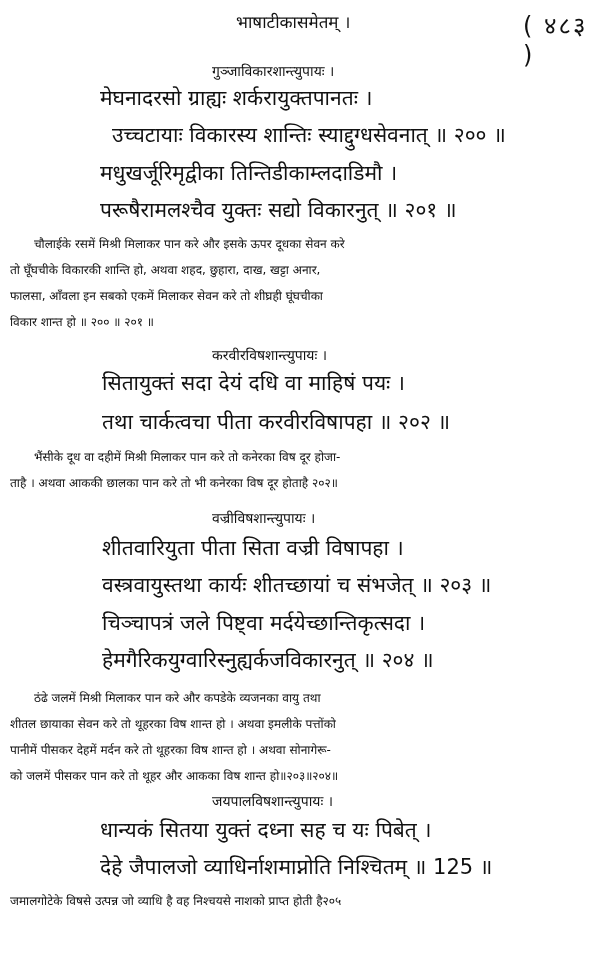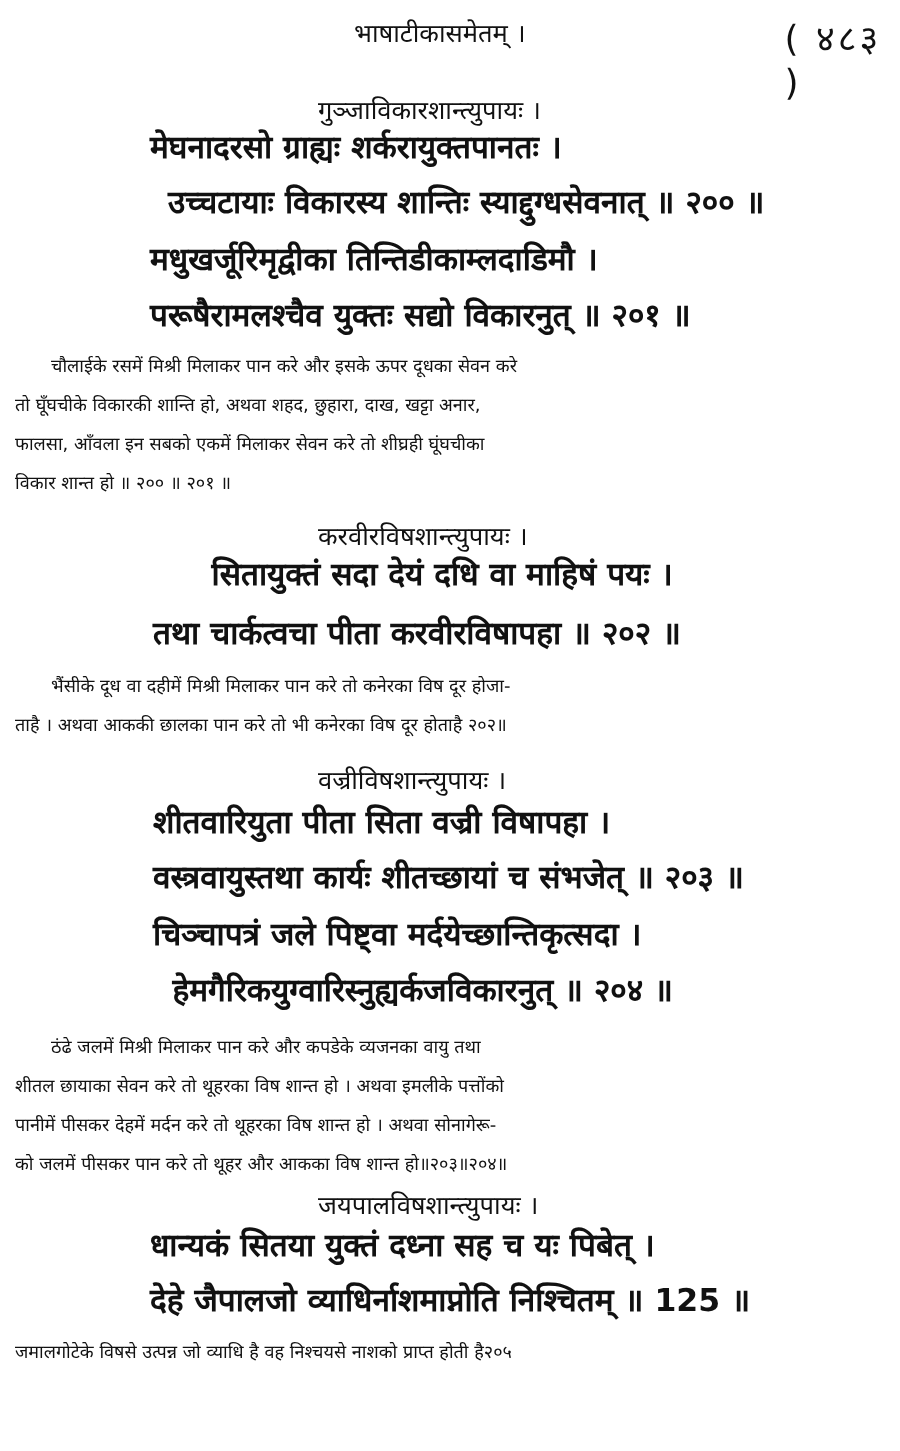--- a/index.html
+++ b/index.html
@@ -3,22 +3,22 @@
 <meta charset="utf-8">
 <style>
   html, body { margin: 0; padding: 0; background: #ffffff; }
   body { width: 600px; height: 967px; overflow: hidden; position: relative;
          font-family: "DejaVu Sans", "Liberation Sans", sans-serif; color: #111; }
   .page { position: absolute; left: 0; top: 0; width: 600px; height: 967px; }
   .header { position: absolute; top: 6px; left: 0; width: 595px; height: 30px; }
   .header-title { position: absolute; left: 236px; top: 4px; font-size: 17px; }
   .page-number { position: absolute; left: 523px; top: 2px; font-size: 24px; letter-spacing: 2px; }
   .line { position: absolute; white-space: nowrap; }
-  .heading { font-size: 17px; }
-  .verse { font-size: 21px; font-weight: bold; }
+  .heading { font-size: 14px; }
+  .verse { font-size: 21px; font-weight: normal; }
   .prose { font-size: 12px; left: 10px; width: 580px; }
   .prose p { margin: 0; line-height: 26px; text-align: justify; text-align-last: left; }
   .prose p.indent { text-indent: 24px; }
 </style>
 </head>
 <body>
 
 <div class="page">
 
   <div class="header">
@@ -35,34 +35,34 @@
     <div class="line prose" style="top:231px;">
       <p class="indent">चौलाईके रसमें मिश्री मिलाकर पान करे और इसके ऊपर दूधका सेवन करे</p>
       <p>तो घूँघचीके विकारकी शान्ति हो, अथवा शहद, छुहारा, दाख, खट्टा अनार,</p>
       <p>फालसा, आँवला इन सबको एकमें मिलाकर सेवन करे तो शीघ्रही घूंघचीका</p>
       <p>विकार शान्त हो ॥ २०० ॥ २०१ ॥</p>
     </div>
   </div>
 
   <div>
     <div class="line heading" style="left:212px; top:345px;">करवीरविषशान्त्युपायः ।</div>
-    <div class="line verse" style="left:102px; top:368px;margin-left:39px;">सितायुक्तं सदा देयं दधि वा माहिषं पयः ।</div>
+    <div class="line verse" style="left:102px; top:368px;">सितायुक्तं सदा देयं दधि वा माहिषं पयः ।</div>
     <div class="line verse" style="left:102px; top:407px;">तथा चार्कत्वचा पीता करवीरविषापहा ॥ २०२ ॥</div>
     <div class="line prose" style="top:444px;">
       <p class="indent">भैंसीके दूध वा दहीमें मिश्री मिलाकर पान करे तो कनेरका विष दूर होजा-</p>
       <p>ताहै । अथवा आककी छालका पान करे तो भी कनेरका विष दूर होताहै २०२॥</p>
     </div>
   </div>
 
   <div>
     <div class="line heading" style="left:212px; top:508px;">वज्रीविषशान्त्युपायः ।</div>
     <div class="line verse" style="left:102px; top:533px;">शीतवारियुता पीता सिता वज्री विषापहा ।</div>
     <div class="line verse" style="left:102px; top:570px;">वस्त्रवायुस्तथा कार्यः शीतच्छायां च संभजेत् ॥ २०३ ॥</div>
     <div class="line verse" style="left:102px; top:608px;">चिञ्चापत्रं जले पिष्ट्वा मर्दयेच्छान्तिकृत्सदा ।</div>
-    <div class="line verse" style="left:102px; top:645px;margin-left:13px;">हेमगैरिकयुग्वारिस्नुह्यर्कजविकारनुत् ॥ २०४ ॥</div>
+    <div class="line verse" style="left:102px; top:645px;">हेमगैरिकयुग्वारिस्नुह्यर्कजविकारनुत् ॥ २०४ ॥</div>
     <div class="line prose" style="top:685px;">
       <p class="indent">ठंढे जलमें मिश्री मिलाकर पान करे और कपडेके व्यजनका वायु तथा</p>
       <p>शीतल छायाका सेवन करे तो थूहरका विष शान्त हो । अथवा इमलीके पत्तोंको</p>
       <p>पानीमें पीसकर देहमें मर्दन करे तो थूहरका विष शान्त हो । अथवा सोनागेरू-</p>
       <p>को जलमें पीसकर पान करे तो थूहर और आकका विष शान्त हो॥२०३॥२०४॥</p>
     </div>
   </div>
 
   <div>
     <div class="line heading" style="left:212px; top:791px;">जयपालविषशान्त्युपायः ।</div>

